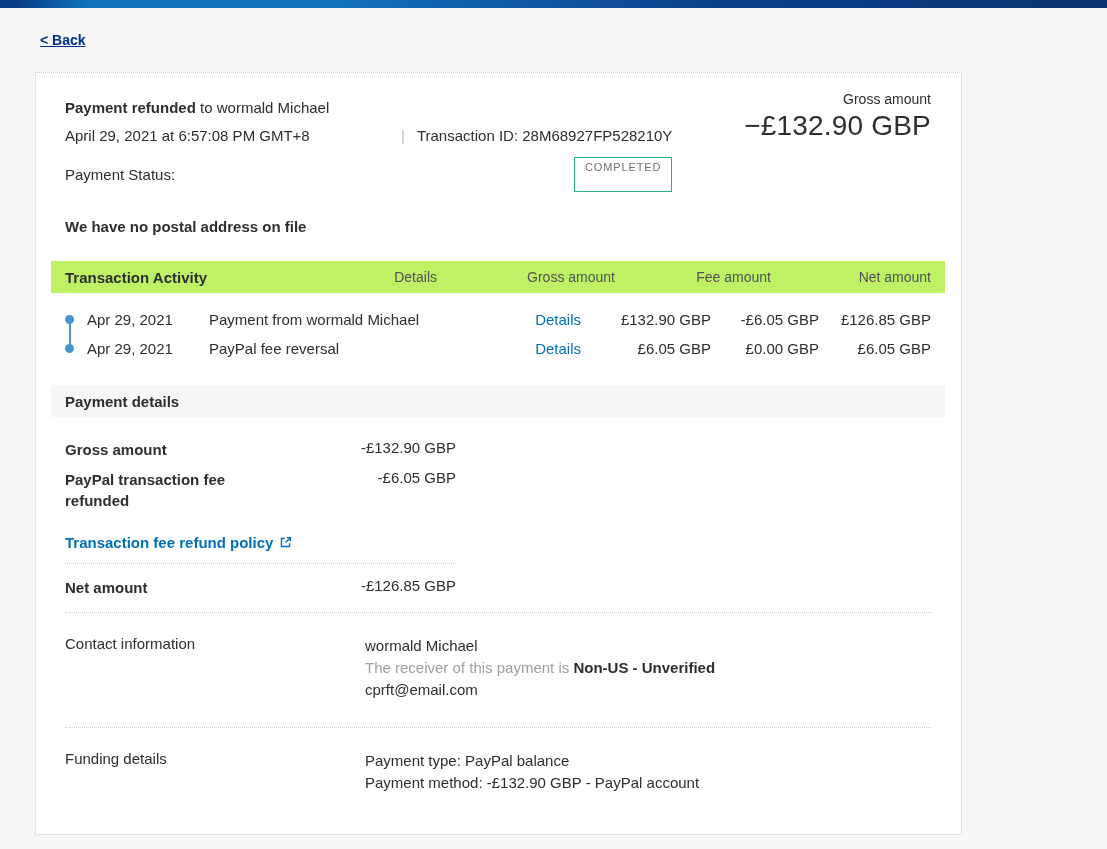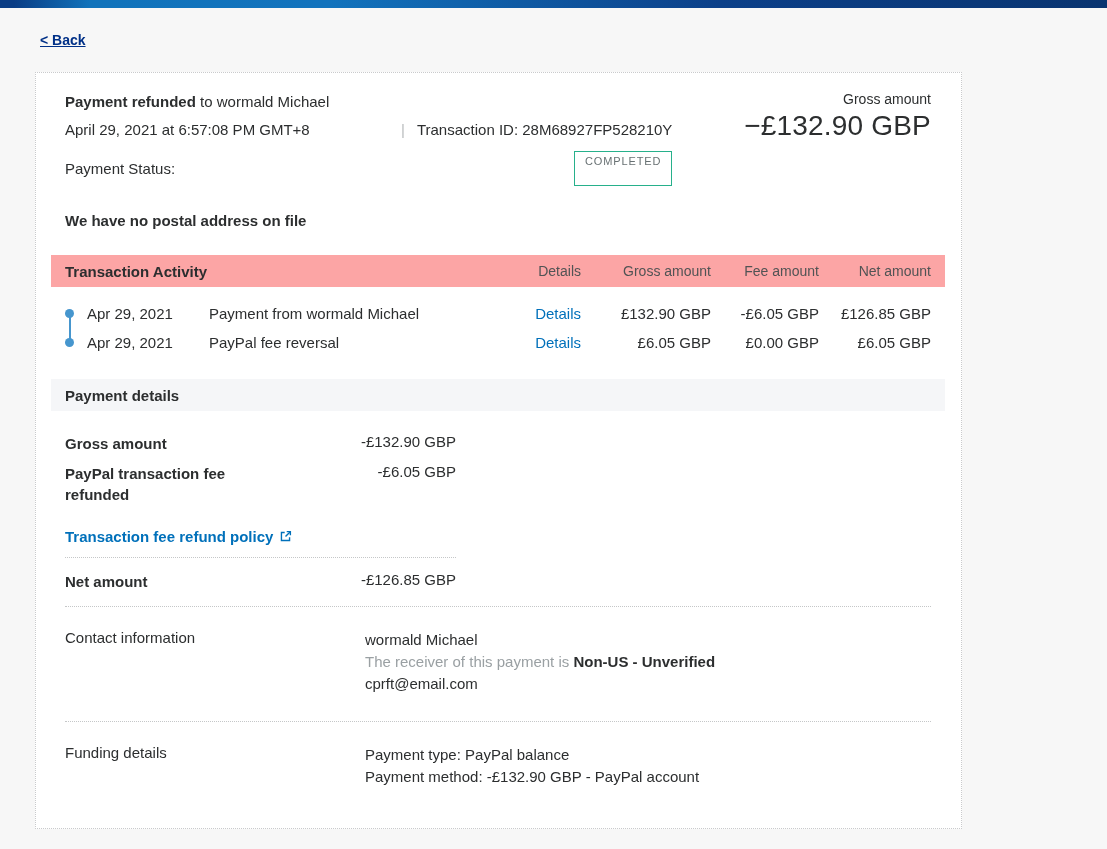--- a/index.html
+++ b/index.html
@@ -34,21 +34,21 @@
   .card-title { font-size:23px; font-weight:400; color:#2c2e2f; }
   .print-btn {
     display:flex; align-items:center; gap:7px;
     color:#0070ba; font-weight:bold; font-size:15px; cursor:pointer;
     background:none; border:none; font-family:inherit;
   }
   .card-body { padding:18px 30px 40px 29px; }
 
   
   .summary { display:flex; justify-content:space-between; }
-  .sum-line1 { margin-top:2px; }
+  .sum-line1 { margin-top:8px; }
   .sum-line2 { margin-top:11px; display:flex; align-items:baseline; color:#2c2e2f; }
   .sum-date { width:336px; }
   .sum-sep { color:#b9bcbe; margin-right:12px; }
   .sum-line3 { margin-top:13px; display:flex; align-items:center;justify-content:space-between; }
   .status-badge {
     display:inline-block; margin-left:13px;
     border:1px solid #27b08b; color:#687173;
     font-size:11px; letter-spacing:.08em;
     padding:3px 10px 18px 10px; background:#fff;
   }
@@ -62,21 +62,21 @@
   .section-bar {
     margin:0 -14px; padding:0 14px;
     background:#f5f6f8; height:32px;
     display:flex; align-items:center;
   }
   .bar-title { font-weight:bold; font-size:15px; color:#2c2e2f; }
 
   
   .activity { margin-top:26px; }
   .act-grid { display:grid; grid-template-columns:22px 122px 1fr 80px 130px 108px 112px; }
-  .act-bar { margin:0 -14px; padding:0 14px; background:#fca5a5; height:32px; align-items:center; }
+  .act-bar { margin:0 -14px; padding:0 14px; background:#bef264; height:32px; align-items:center;gap:48px; }
   .act-bar .bar-title { grid-column:1 / 4; }
   .col-head { font-size:14px; color:#515354; text-align:right; }
   .act-rows { position:relative; margin-top:12px; }
   .act-row { height:29px; align-items:center; }
   .cell-r { text-align:right; }
   .details-link { color:#0070ba; text-decoration:none; cursor:pointer; }
   .tl-cell { position:relative; height:100%; }
   .tl-dot {
     position:absolute; left:0; top:10px;
     width:9px; height:9px; border-radius:50%;

